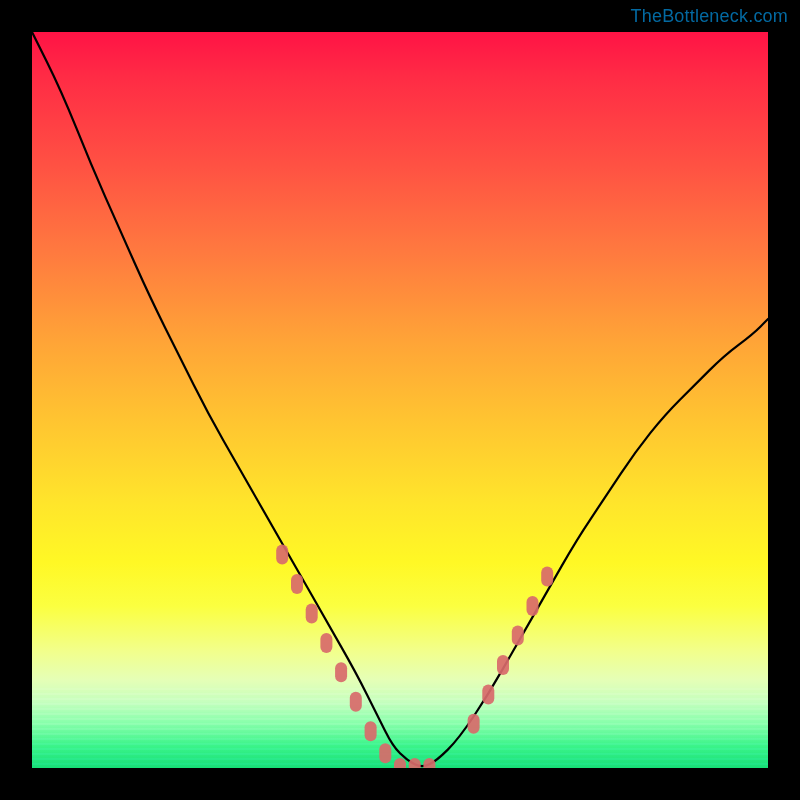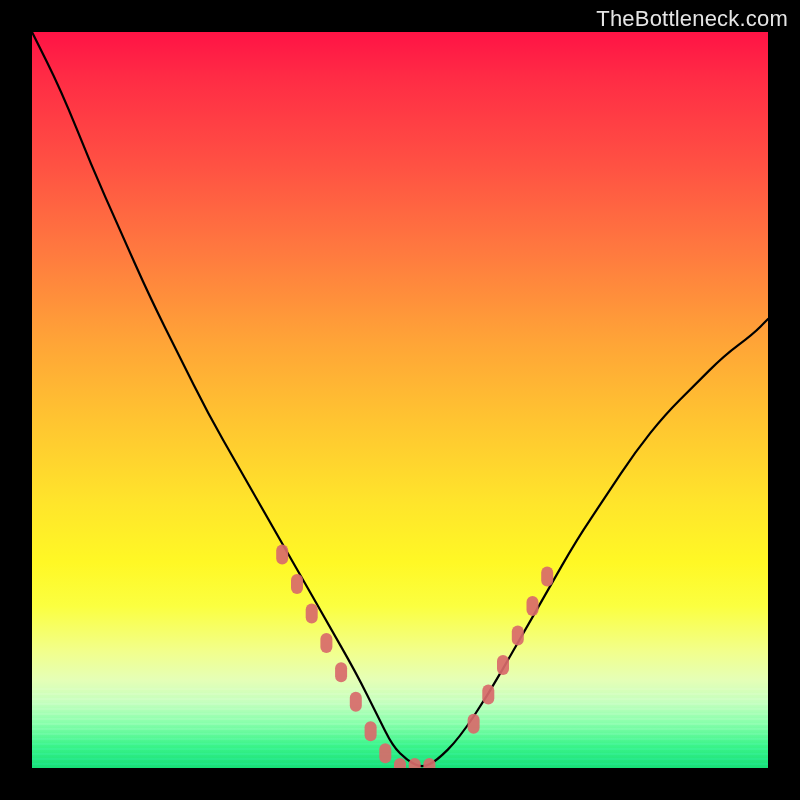--- a/index.html
+++ b/index.html
@@ -61,22 +61,22 @@
     position: absolute;
     left: 0;
     top: 0;
     width: 736px;
     height: 736px;
   }
   .watermark {
     position: absolute;
     top: 6px;
     right: 12px;
-    color: #e5e5e5;
-    font-size: 22px;
+    color: #0369a1;
+    font-size: 18px;
     font-weight: 500;
     letter-spacing: 0.2px;
     user-select: none;
     text-align: right;
   }
 </style>
 </head>
 <body>
 
 <div class="frame">

